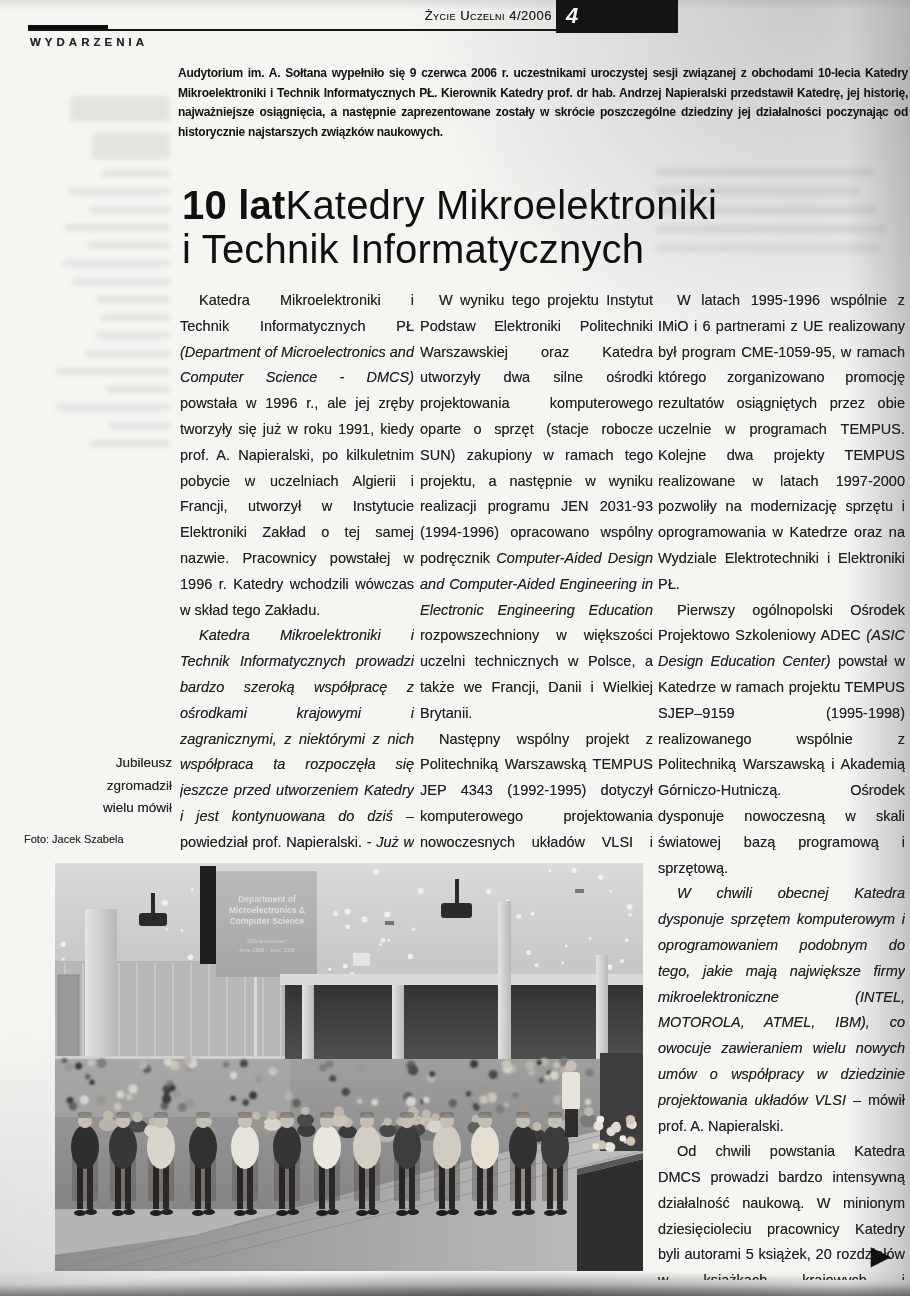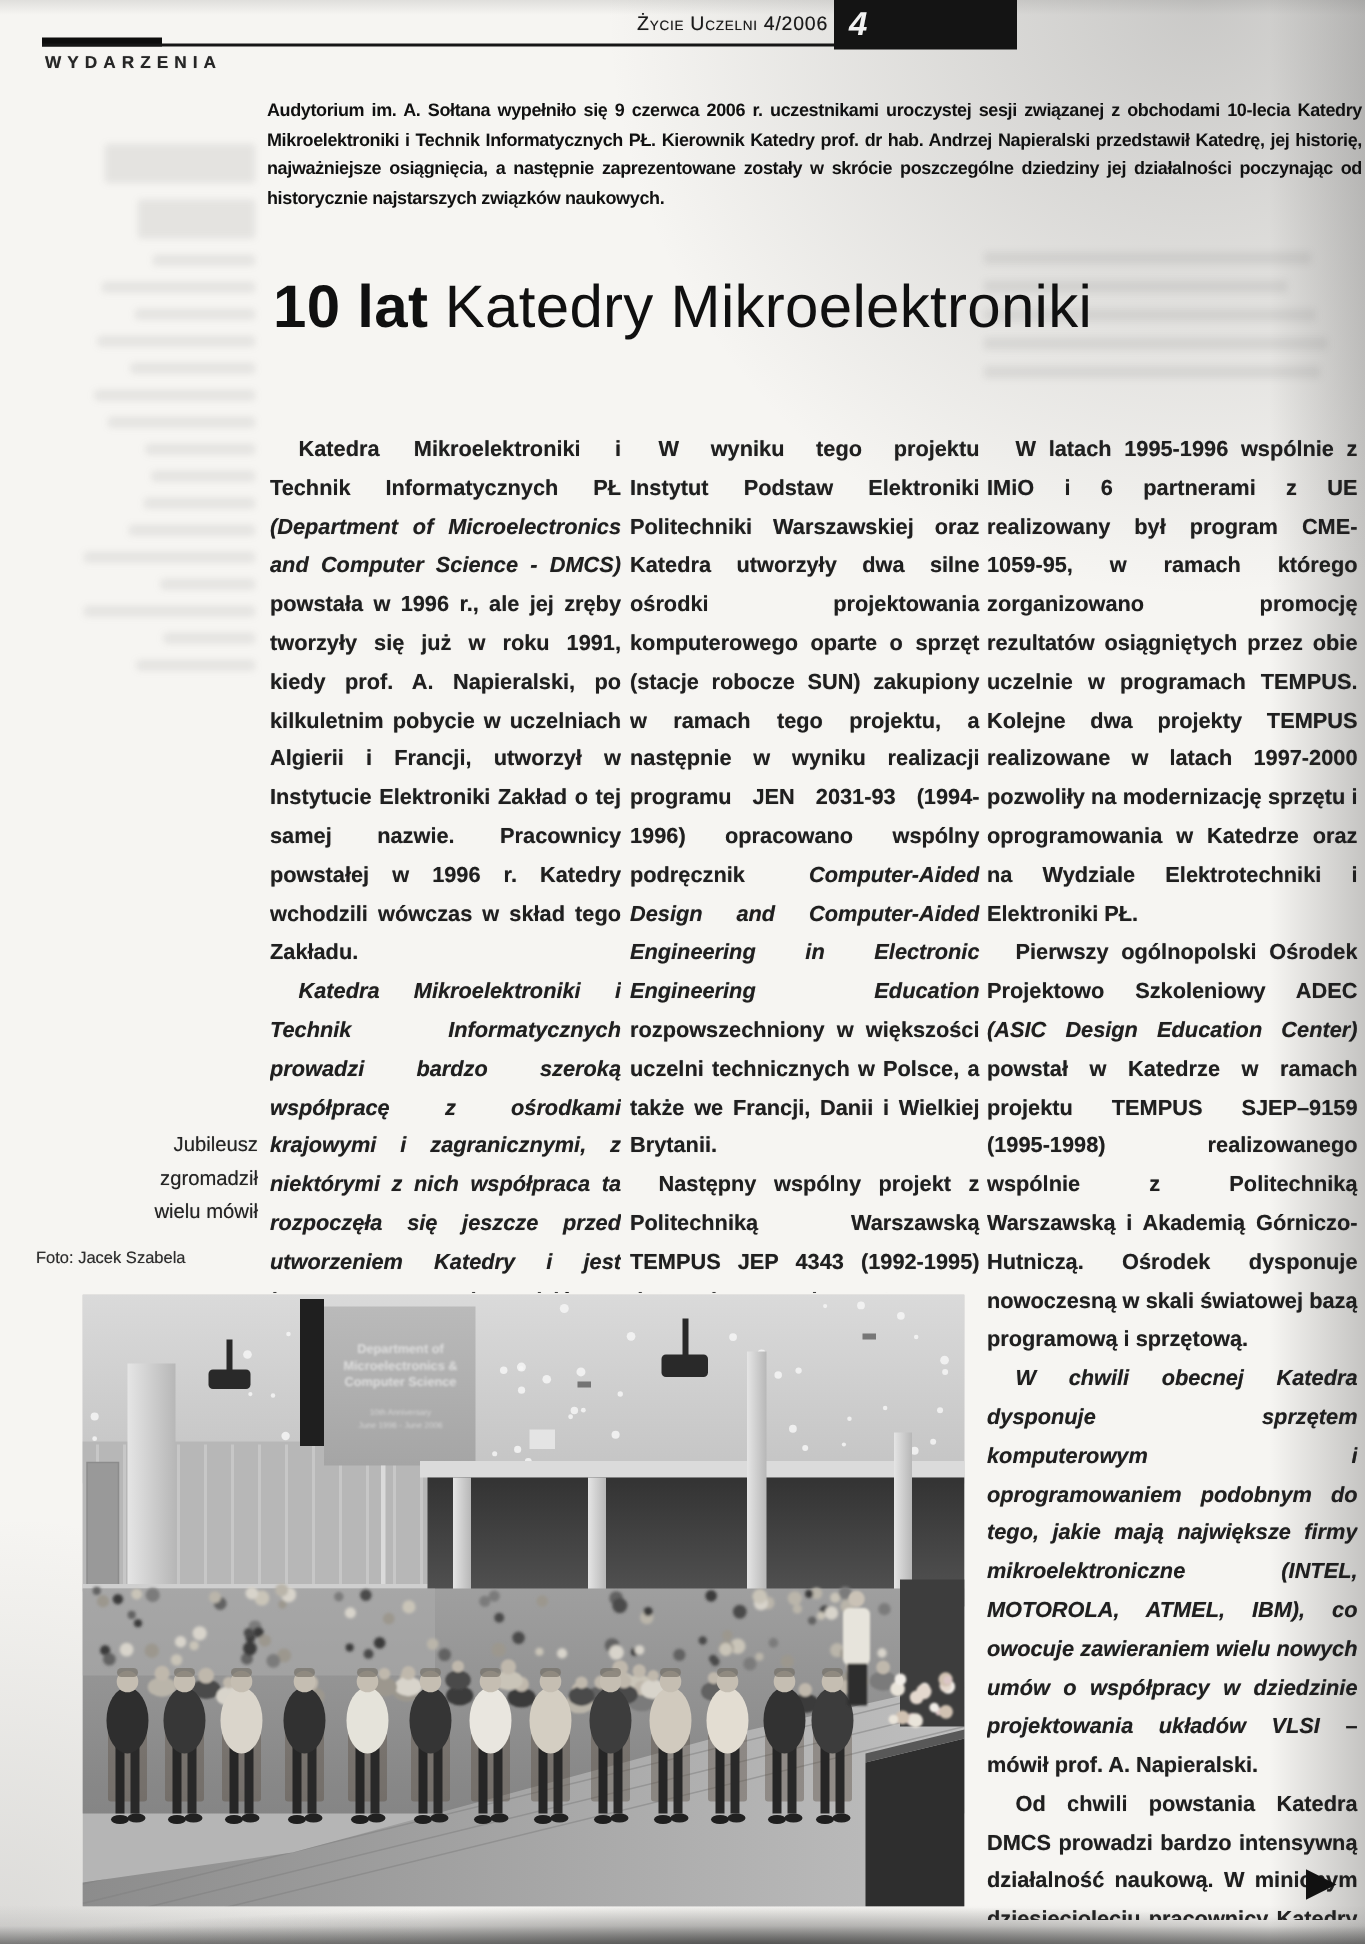--- a/index.html
+++ b/index.html
@@ -31,25 +31,25 @@
   .page-num{position:absolute;left:10px;top:3px;color:#f2f2f2;font-weight:700;font-size:22px;font-style:italic;}
 
   
   .lead{position:absolute;left:178px;top:64px;width:730px;
     font-size:12px;font-weight:700;line-height:19.6px;letter-spacing:-.25px;
     text-align:justify;color:#111;}
 
   
   .headline{position:absolute;left:182px;top:183px;color:#101010;}
   .headline .l{font-size:40px;line-height:44px;font-weight:400;letter-spacing:.2px;white-space:nowrap;}
-  .headline .em{font-weight:700;margin-right:11px;}
+  .headline .em{font-weight:700;}
 
   
   .col{position:absolute;top:288px;font-size:14.5px;line-height:25.8px;text-align:justify;overflow:hidden;}
-  .col p{margin:0;font-weight:bold;}
+  .col p{margin:0;}
   .col p.ind{text-indent:19px;}
   .col1{left:180px;width:234px;height:574px;}
   .col2{left:420px;width:233px;height:574px;}
   .col3{left:658px;width:247px;height:992px;}
 
   
   .caption{position:absolute;left:52px;top:752px;width:120px;text-align:right;
     font-size:13.5px;line-height:22.5px;color:#242424;}
   .credit{position:absolute;left:24px;top:833px;width:136px;
     font-size:11px;color:#2e2e2e;}
@@ -106,20 +106,21 @@
   <div class="section-label scan">WYDARZENIA</div>
   <div class="journal-title scan">Życie Uczelni 4/2006</div>
   <div class="page-box">
     <span class="page-num">4</span>
   </div>
 
   <div class="lead">Audytorium im. A. Sołtana wypełniło się 9 czerwca 2006 r. uczestnikami uroczystej sesji związanej z obchodami 10-lecia Katedry Mikroelektroniki i Technik Informatycznych PŁ. Kierownik Katedry prof. dr hab. Andrzej Napieralski przedstawił Katedrę, jej historię, najważniejsze osiągnięcia, a następnie zaprezentowane zostały w skrócie poszczególne dziedziny jej działalności poczynając od historycznie najstarszych związków naukowych.</div>
 
   <div class="headline">
     <div class="l"><span class="em">10 lat</span><span>Katedry Mikroelektroniki</span></div>
+    <div class="l">i Technik Informatycznych</div>
   </div>
 
   <div class="col col1 scan">
     <p class="ind">Katedra Mikroelektroniki i Technik Informatycznych PŁ <i>(Department of Microelectronics and Computer Science - DMCS)</i> powstała w 1996 r., ale jej zręby tworzyły się już w roku 1991, kiedy prof. A. Napieralski, po kilkuletnim pobycie w uczelniach Algierii i Francji, utworzył w Instytucie Elektroniki Zakład o tej samej nazwie. Pracownicy powstałej w 1996 r. Katedry wchodzili wówczas w skład tego Zakładu.</p>
     <p class="ind"><i>Katedra Mikroelektroniki i Technik Informatycznych prowadzi bardzo szeroką współpracę z ośrodkami krajowymi i zagranicznymi, z niektórymi z nich współpraca ta rozpoczęła się jeszcze przed utworzeniem Katedry i jest kontynuowana do dziś</i> – powiedział prof. Napieralski. - <i>Już w 1991 roku w ramach programu TEMPUS JEP 2031 rozpoczęliśmy ścisłą współpracę z Politechniką Warszawską w tworzeniu wspólnej sieci uczelni zajmujących się komputerowym projektowaniem układów i systemów elektronicznych. W 1992 roku przystąpiliśmy do programu EUROCHIP (aktualnie EUROPRACTICE).</i></p>
   </div>
   <div class="col col2 scan">
     <p class="ind">W wyniku tego projektu Instytut Podstaw Elektroniki Politechniki Warszawskiej oraz Katedra utworzyły dwa silne ośrodki projektowania komputerowego oparte o sprzęt (stacje robocze SUN) zakupiony w ramach tego projektu, a następnie w wyniku realizacji programu JEN 2031-93 (1994-1996) opracowano wspólny podręcznik <i>Computer-Aided Design and Computer-Aided Engineering in Electronic Engineering Education</i> rozpowszechniony w większości uczelni technicznych w Polsce, a także we Francji, Danii i Wielkiej Brytanii.</p>
     <p class="ind">Następny wspólny projekt z Politechniką Warszawską TEMPUS JEP 4343 (1992-1995) dotyczył komputerowego projektowania nowoczesnych układów VLSI i realizowany był wspólnie z Instytutem Mikroelektroniki i Optoelektroniki (IMiO). W wyniku jego realizacji powstały dwa silne ośrodki projektowania układów ASIC VLSI wyposażone w najnowocześniejsze stacje robocze i pakiety projektowania komputerowego zakupione w ramach</p>
   </div>

